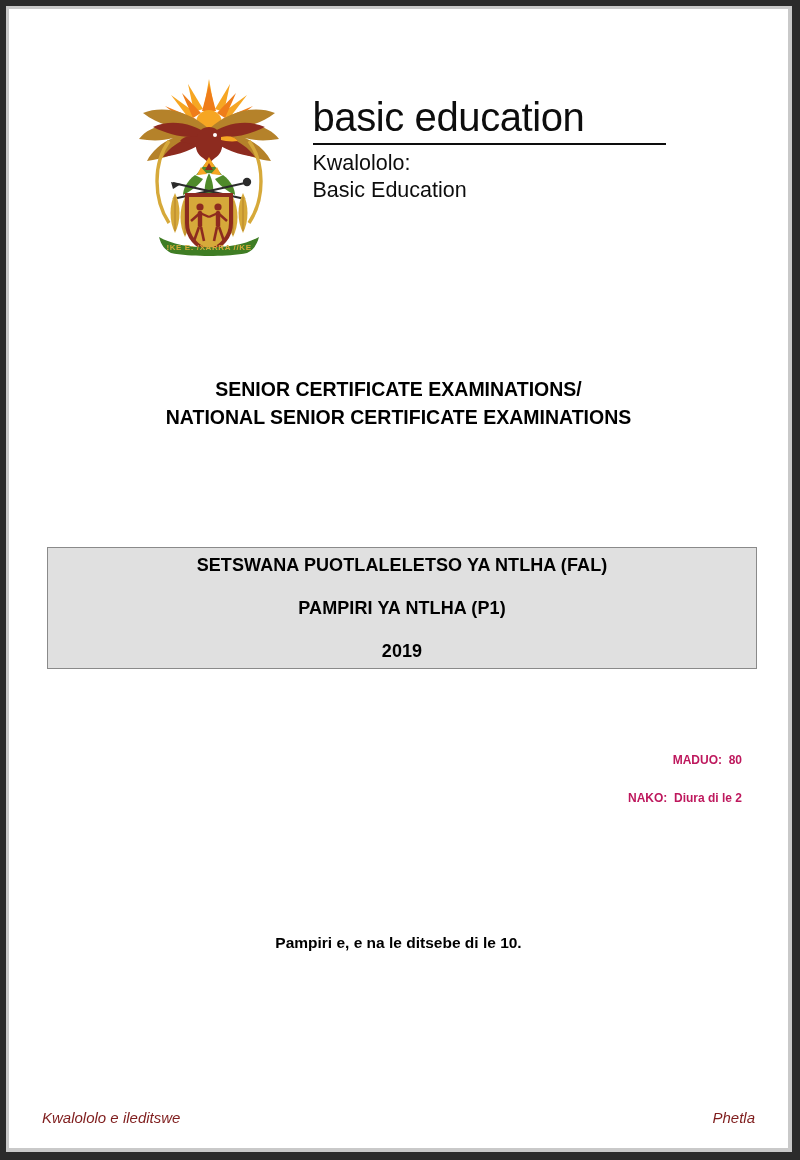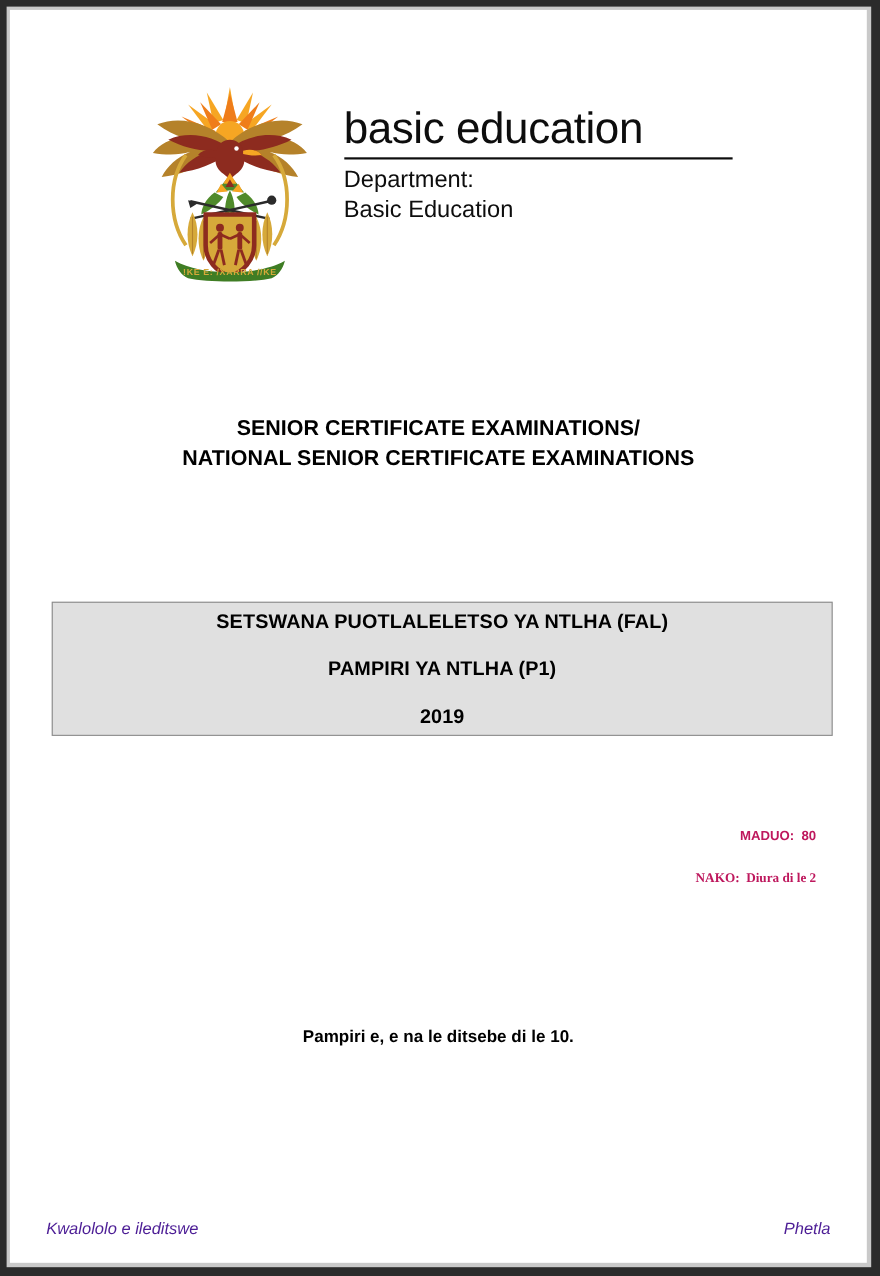--- a/index.html
+++ b/index.html
@@ -126,21 +126,21 @@
   .meta-block {
     position: absolute;
     right: 46px;
     top: 744px;
     text-align: right;
     font-size: 12px;
     font-weight: 700;
     color: #be185d;
   }
   .meta-line { margin-bottom: 24px; white-space: pre; }
-  .meta-line:last-child { margin-bottom: 0; font-family: Liberation Serif, serif; }
+  .meta-line:last-child { margin-bottom: 0; }
 
   
   .pages-note {
     position: absolute;
     left: 0;
     right: 0;
     top: 925px;
     text-align: center;
     font-size: 15.5px;
     font-weight: 700;
@@ -151,21 +151,21 @@
   .footer {
     position: absolute;
     left: 33px;
     right: 33px;
     bottom: 22px;
     display: flex;
     justify-content: space-between;
     align-items: baseline;
     font-size: 15px;
     font-style: italic;
-    color: #4c1d95;
+    color: #7f1d1d;
     text-align: right;
   }
 </style>
 </head>
 <body>
 
 <div class="page-frame">
 <div class="page-frame-inner">
 <div class="page-sheet">
 
@@ -268,21 +268,21 @@
       </g>
 
       <path d="M34 166 C58 180 110 180 134 166 C132 174 128 179 122 182
                C104 186 64 186 46 182 C40 179 36 174 34 166 Z" fill="#3f7d24"></path>
       <text x="84" y="179" font-family="'Liberation Sans', sans-serif" font-size="8" font-weight="700" fill="#d6a93a" text-anchor="middle" letter-spacing="0.6">!KE E: /XARRA //KE</text>
     </svg>
 
     <div class="wordmark">
       <div class="wordmark-title">basic education</div>
       <div class="wordmark-rule"></div>
-      <div class="wordmark-dept">Department:</div>
+      <div class="wordmark-dept">Kwalololo:</div>
       <div class="wordmark-dept">Basic Education</div>
     </div>
   </div>
 
   <div class="exam-heading">
     <div>SENIOR CERTIFICATE EXAMINATIONS/</div>
     <div>NATIONAL SENIOR CERTIFICATE EXAMINATIONS</div>
   </div>
 
   <div class="subject-box">

